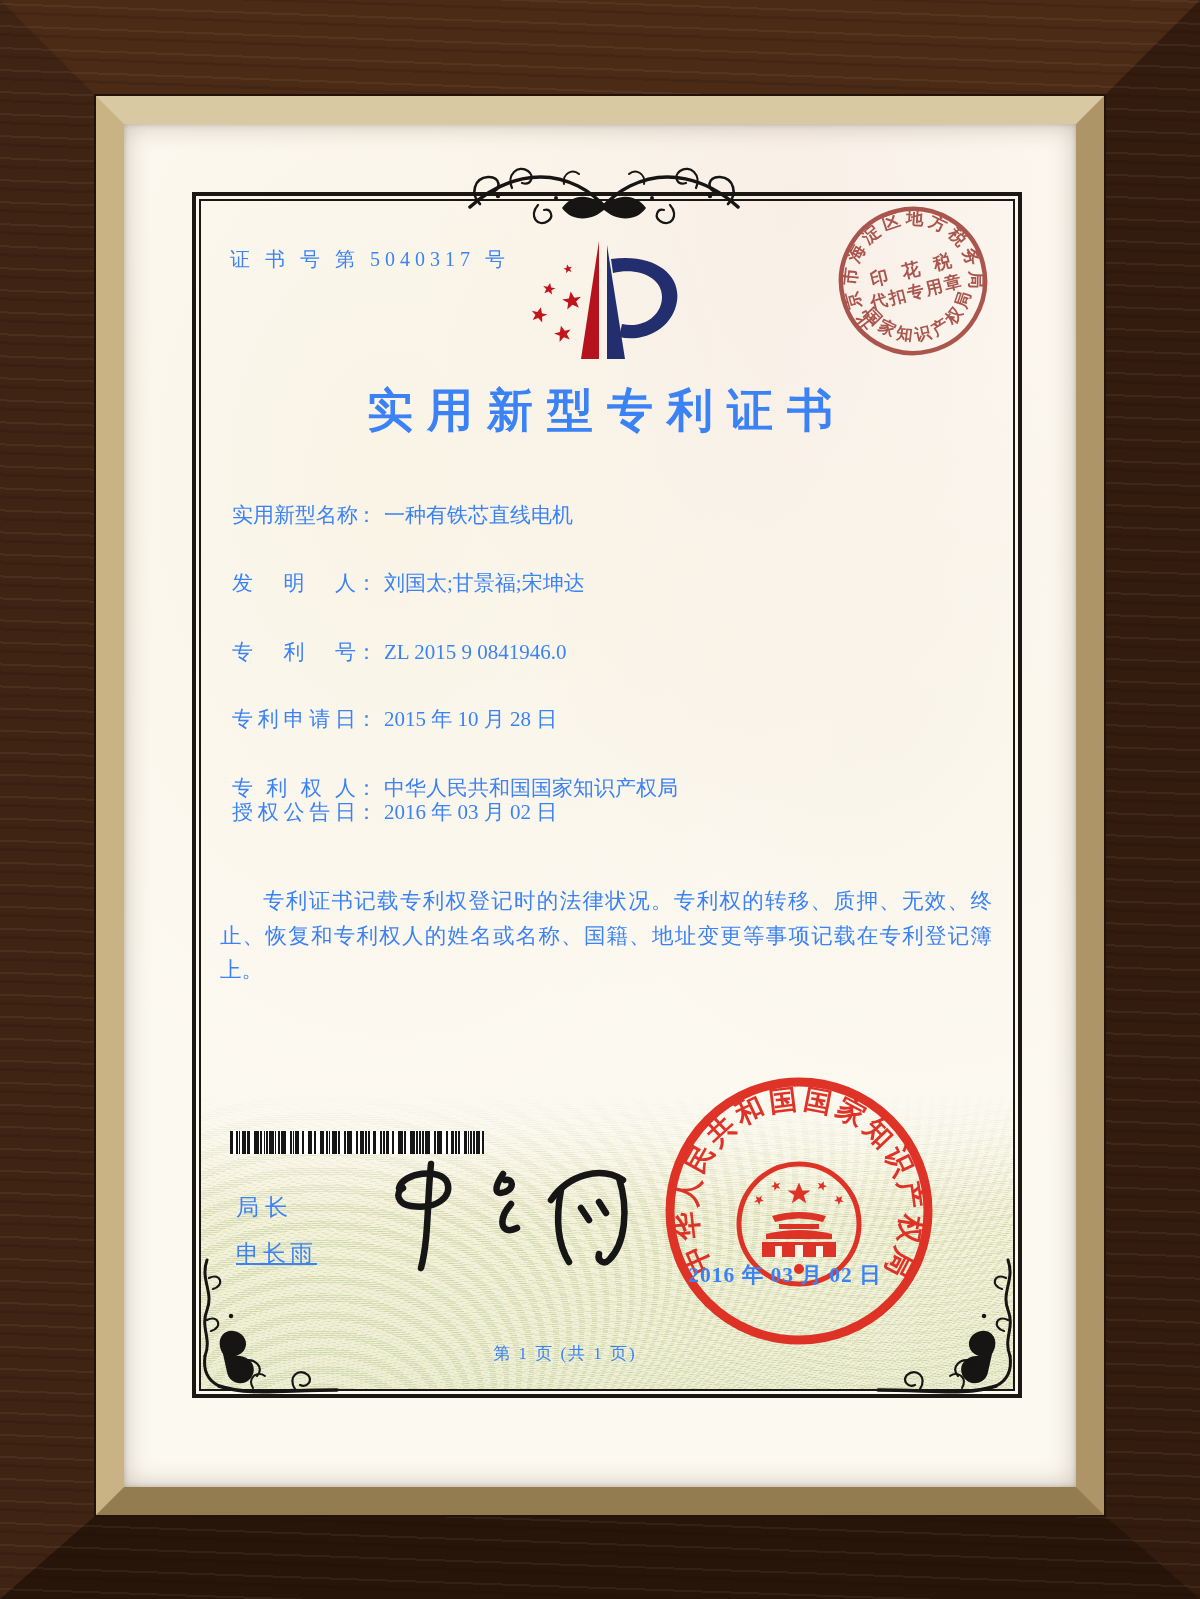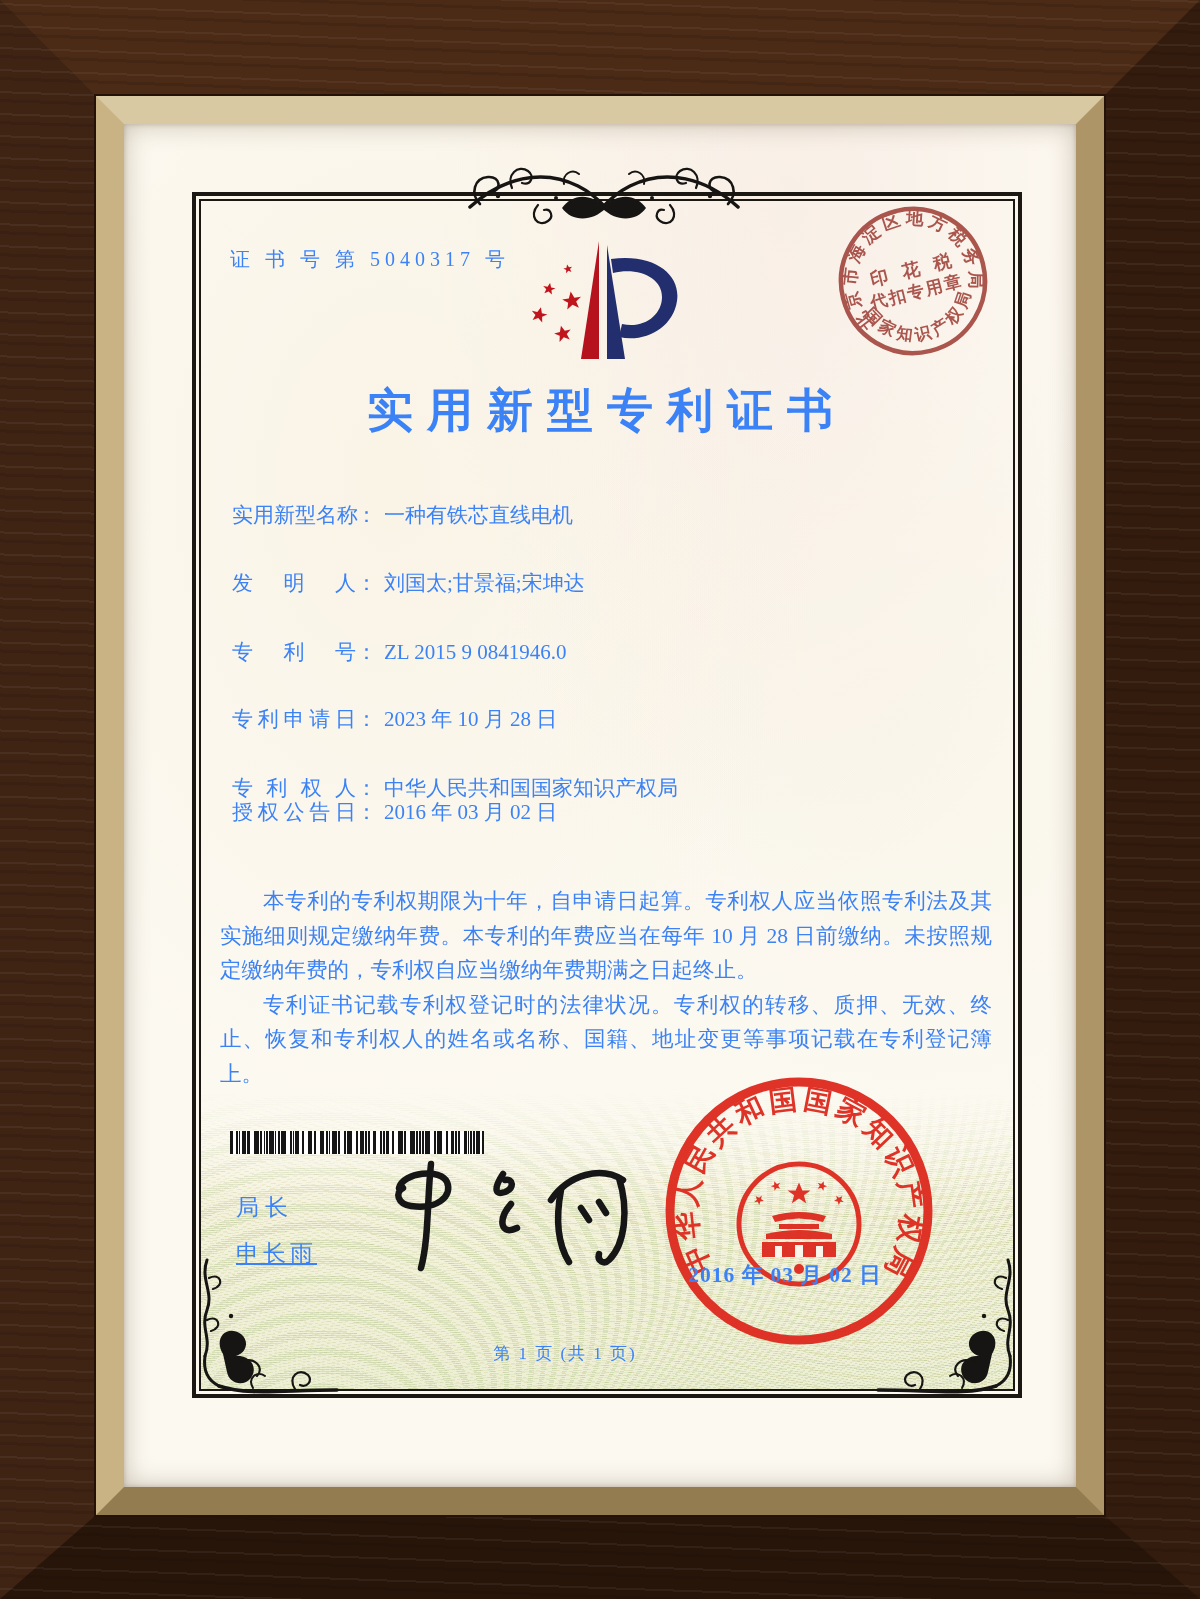--- a/index.html
+++ b/index.html
@@ -150,31 +150,30 @@
 <div class="abs ink field" style="top:501px">
   <span class="f-label">实用新型名称</span><span>：</span><span class="f-value">一种有铁芯直线电机</span>
 </div>
 <div class="abs ink field" style="top:569px">
   <span class="f-label">发明人</span><span>：</span><span class="f-value">刘国太;甘景福;宋坤达</span>
 </div>
 <div class="abs ink field" style="top:638px">
   <span class="f-label">专利号</span><span>：</span><span class="f-value">ZL 2015 9 0841946.0</span>
 </div>
 <div class="abs ink field" style="top:705px">
-  <span class="f-label">专利申请日</span><span>：</span><span class="f-value">2023 年 10 月 28 日</span>
+  <span class="f-label">专利申请日</span><span>：</span><span class="f-value">2015 年 10 月 28 日</span>
 </div>
 <div class="abs ink field" style="top:774px">
   <span class="f-label">专利权人</span><span>：</span><span class="f-value">中华人民共和国国家知识产权局</span>
 </div>
 <div class="abs ink field" style="top:798px">
   <span class="f-label">授权公告日</span><span>：</span><span class="f-value">2016 年 03 月 02 日</span>
 </div>
 
 <div class="abs ink paras">
-  <p>本专利的专利权期限为十年，自申请日起算。专利权人应当依照专利法及其实施细则规定缴纳年费。本专利的年费应当在每年 10 月 28 日前缴纳。未按照规定缴纳年费的，专利权自应当缴纳年费期满之日起终止。</p>
   <p>专利证书记载专利权登记时的法律状况。专利权的转移、质押、无效、终止、恢复和专利权人的姓名或名称、国籍、地址变更等事项记载在专利登记簿上。</p>
 </div>
 
 <div class="abs barcode"></div>
 
 <div class="abs ink signer-title">局长</div>
 <div class="abs ink signer-name">申长雨</div>
 
 <svg class="abs signature" viewBox="0 0 290 150">
   <g fill="none" stroke="#161616" stroke-width="6.5" stroke-linecap="round">

